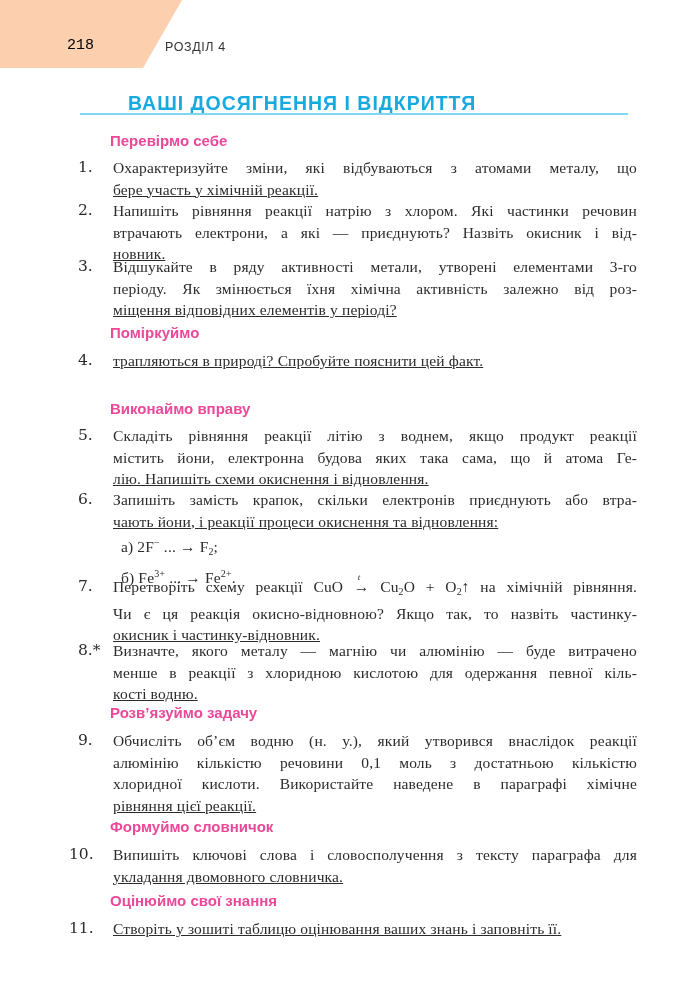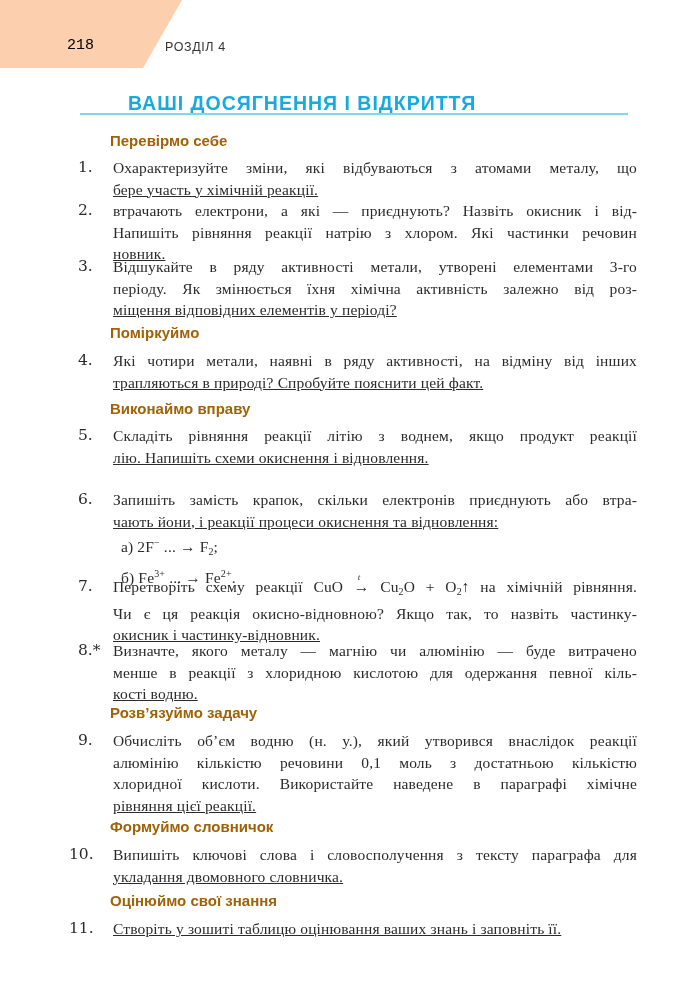--- a/index.html
+++ b/index.html
@@ -24,21 +24,21 @@
     position: absolute; left: 124px; top: 88px;
     font-family: "Liberation Sans", sans-serif; font-weight: bold; font-size: 19.5px;
     color: #18a9df; letter-spacing: 1px; margin: 4px;
   }
   .title-rule {
     position: absolute; left: 80px; top: 113px; width: 548px; height: 1.5px; background: #7fd6f0;
   }
   .content { position: absolute; left: 0; top: 0; width: 695px; }
   .sub {
     position: absolute; left: 110px;
-    font-family: "Liberation Sans", sans-serif; font-weight: bold; font-size: 15px; color: #a16207;
+    font-family: "Liberation Sans", sans-serif; font-weight: bold; font-size: 15px; color: #ec4899;
   }
   .item { position: absolute; left: 0; width: 695px; }
   .num {
     position: absolute; text-align: left; font-size: 15.5px; line-height: 21.5px;
   }
   .txt {
     position: absolute; left: 113px; width: 524px; font-size: 15.5px; line-height: 21.5px;
     text-align: justify; text-align-last: left;
     font-family: "Liberation Serif", serif; letter-spacing: 0.15px;
   }
@@ -67,51 +67,51 @@
     <span class="num" style="left:78px">1.</span>
     <div class="txt">
       <span class="ln">Охарактеризуйте зміни, які відбуваються з атомами металу, що</span>
       <span class="ln last">бере участь у хімічній реакції.</span>
     </div>
   </div>
 
   <div class="item" style="top:200px">
     <span class="num" style="left:78px">2.</span>
     <div class="txt">
+      <span class="ln">Напишіть рівняння реакції натрію з хлором. Які частинки речовин</span>
       <span class="ln">втрачають електрони, а які — приєднують? Назвіть окисник і від-</span>
-      <span class="ln">Напишіть рівняння реакції натрію з хлором. Які частинки речовин</span>
       <span class="ln last">новник.</span>
     </div>
   </div>
 
   <div class="item" style="top:256px">
     <span class="num" style="left:78px">3.</span>
     <div class="txt">
       <span class="ln">Відшукайте в ряду активності метали, утворені елементами 3-го</span>
       <span class="ln">періоду. Як змінюється їхня хімічна активність залежно від роз-</span>
       <span class="ln last">міщення відповідних елементів у періоді?</span>
     </div>
   </div>
 
   <div class="sub" style="top:324px">Поміркуймо</div>
 
   <div class="item" style="top:350px">
     <span class="num" style="left:78px">4.</span>
     <div class="txt">
-      <span class="ln">Які чотири метали, наявні в ряду активності, на відміну від інших</span>
       <span class="ln last">трапляються в природі? Спробуйте пояснити цей факт.</span>
     </div>
   </div>
 
   <div class="sub" style="top:400px">Виконаймо вправу</div>
 
   <div class="item" style="top:425px">
     <span class="num" style="left:78px">5.</span>
     <div class="txt">
       <span class="ln">Складіть рівняння реакції літію з воднем, якщо продукт реакції</span>
+      <span class="ln">містить йони, електронна будова яких така сама, що й атома Ге-</span>
       <span class="ln last">лію. Напишіть схеми окиснення і відновлення.</span>
     </div>
   </div>
 
   <div class="item" style="top:489px">
     <span class="num" style="left:78px">6.</span>
     <div class="txt">
       <span class="ln">Запишіть замість крапок, скільки електронів приєднують або втра-</span>
       <span class="ln last">чають йони, і реакції процеси окиснення та відновлення:</span>
       <span class="formula"><span>а) 2F</span><span class="sup">−</span><span> ... → F</span><span class="subs">2</span><span>;</span></span>

